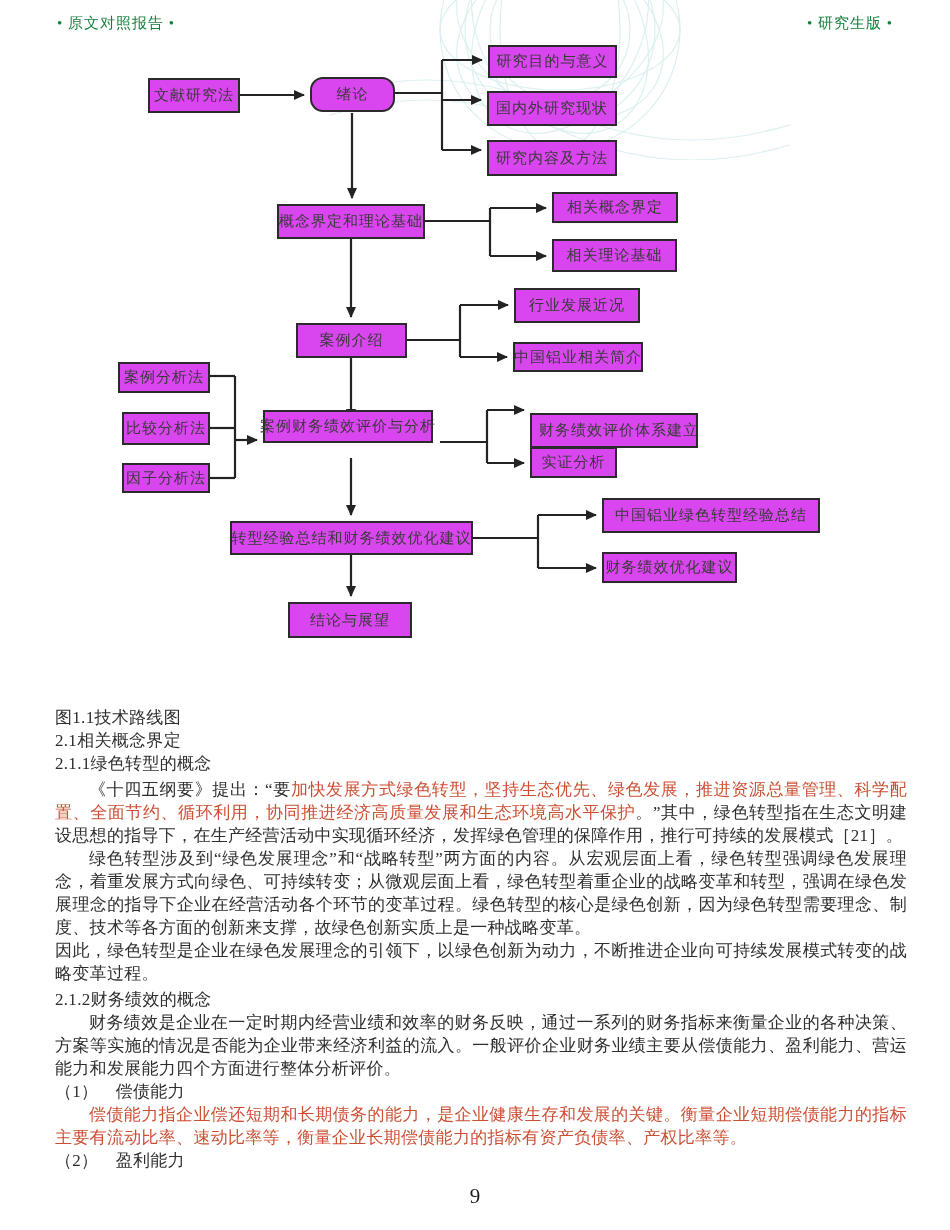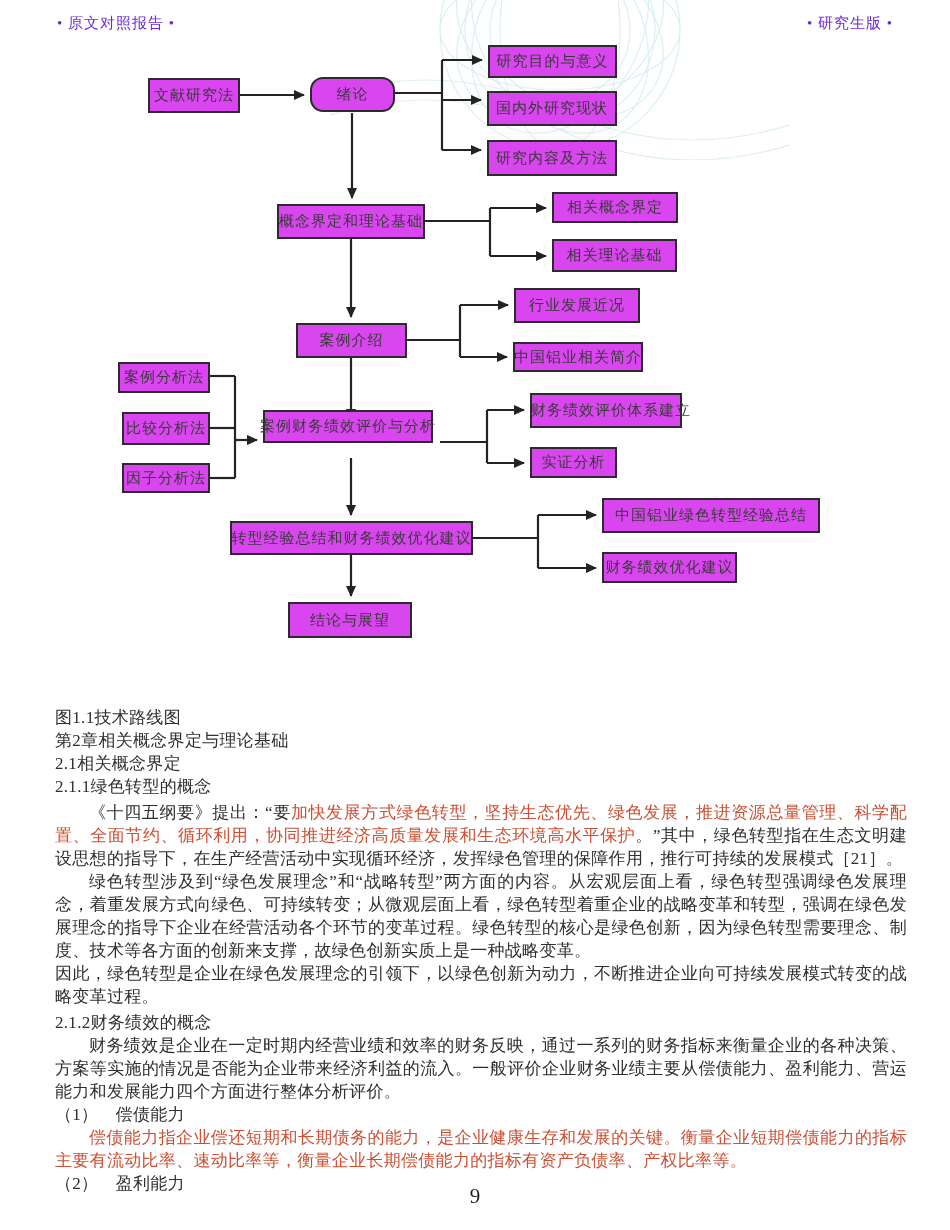--- a/index.html
+++ b/index.html
@@ -2,21 +2,21 @@
 <html><head>
 <meta charset="utf-8">
 <style>
   html,body{margin:0;padding:0;}
   body{
     width:950px;height:1230px;position:relative;background:#ffffff;
     font-family:"Liberation Serif","DejaVu Serif",serif;
     color:#2e2e2e;overflow:hidden;
   }
   .hdr{
-    position:absolute;top:14px;font-size:15px;color:#6d28d9;
+    position:absolute;top:14px;font-size:15px;color:#15803d;
     letter-spacing:1px;
   }
   .hdr-left{left:57px;}
   .hdr-right{right:57px;}
   .watermark{position:absolute;left:330px;top:-40px;z-index:0;pointer-events:none;}
   .fc-svg{position:absolute;left:0;top:0;z-index:1;pointer-events:none;}
   .fc-box{
     position:absolute;z-index:2;background:#d946ef;
     border:2px solid #2b2b2b;box-sizing:border-box;
     display:flex;align-items:center;justify-content:center;
@@ -117,30 +117,29 @@
 <div class="fc-box" style="left:277px;top:204px;width:148px;height:35px;">概念界定和理论基础</div>
 <div class="fc-box" style="left:552px;top:192px;width:126px;height:31px;">相关概念界定</div>
 <div class="fc-box" style="left:552px;top:239px;width:125px;height:33px;">相关理论基础</div>
 <div class="fc-box" style="left:296px;top:323px;width:111px;height:35px;">案例介绍</div>
 <div class="fc-box" style="left:514px;top:288px;width:126px;height:35px;">行业发展近况</div>
 <div class="fc-box" style="left:513px;top:342px;width:130px;height:30px;">中国铝业相关简介</div>
 <div class="fc-box" style="left:118px;top:362px;width:92px;height:31px;">案例分析法</div>
 <div class="fc-box" style="left:122px;top:412px;width:88px;height:33px;">比较分析法</div>
 <div class="fc-box" style="left:122px;top:463px;width:88px;height:30px;">因子分析法</div>
 <div class="fc-box" style="left:263px;top:410px;width:170px;height:33px;">案例财务绩效评价与分析</div>
-<div class="fc-box" style="left:530px;top:393px;width:152px;height:35px;padding-left:10px;">财务绩效评价体系建立</div>
+<div class="fc-box" style="left:530px;top:413px;width:168px;height:35px;padding-left:10px;">财务绩效评价体系建立</div>
 <div class="fc-box" style="left:530px;top:447px;width:87px;height:31px;">实证分析</div>
 <div class="fc-box" style="left:230px;top:521px;width:243px;height:34px;">转型经验总结和财务绩效优化建议</div>
 <div class="fc-box" style="left:602px;top:498px;width:218px;height:35px;">中国铝业绿色转型经验总结</div>
 <div class="fc-box" style="left:602px;top:552px;width:135px;height:31px;">财务绩效优化建议</div>
 <div class="fc-box" style="left:288px;top:602px;width:124px;height:36px;">结论与展望</div>
 
 <div class="doc">
   <p>图1.1技术路线图</p>
-  <p>第2章相关概念界定与理论基础</p>
   <p>2.1相关概念界定</p>
   <p>2.1.1绿色转型的概念</p>
   <p class="indent mt"><span>《十四五纲要》提出：“要</span><span class="red">加快发展方式绿色转型，坚持生态优先、绿色发展，推进资源总量管理、科学配置、全面节约、循环利用，协同推进经济高质量发展和生态环境高水平保护</span><span>。”其中，绿色转型指在生态文明建设思想的指导下，在生产经营活动中实现循环经济，发挥绿色管理的保障作用，推行可持续的发展模式［21］。</span></p>
   <p class="indent">绿色转型涉及到“绿色发展理念”和“战略转型”两方面的内容。从宏观层面上看，绿色转型强调绿色发展理念，着重发展方式向绿色、可持续转变；从微观层面上看，绿色转型着重企业的战略变革和转型，强调在绿色发展理念的指导下企业在经营活动各个环节的变革过程。绿色转型的核心是绿色创新，因为绿色转型需要理念、制度、技术等各方面的创新来支撑，故绿色创新实质上是一种战略变革。</p>
   <p>因此，绿色转型是企业在绿色发展理念的引领下，以绿色创新为动力，不断推进企业向可持续发展模式转变的战略变革过程。</p>
   <p class="mt">2.1.2财务绩效的概念</p>
   <p class="indent">财务绩效是企业在一定时期内经营业绩和效率的财务反映，通过一系列的财务指标来衡量企业的各种决策、方案等实施的情况是否能为企业带来经济利益的流入。一般评价企业财务业绩主要从偿债能力、盈利能力、营运能力和发展能力四个方面进行整体分析评价。</p>
   <p>（1）　偿债能力</p>
   <p class="indent red">偿债能力指企业偿还短期和长期债务的能力，是企业健康生存和发展的关键。衡量企业短期偿债能力的指标主要有流动比率、速动比率等，衡量企业长期偿债能力的指标有资产负债率、产权比率等。</p>
   <p>（2）　盈利能力</p>

